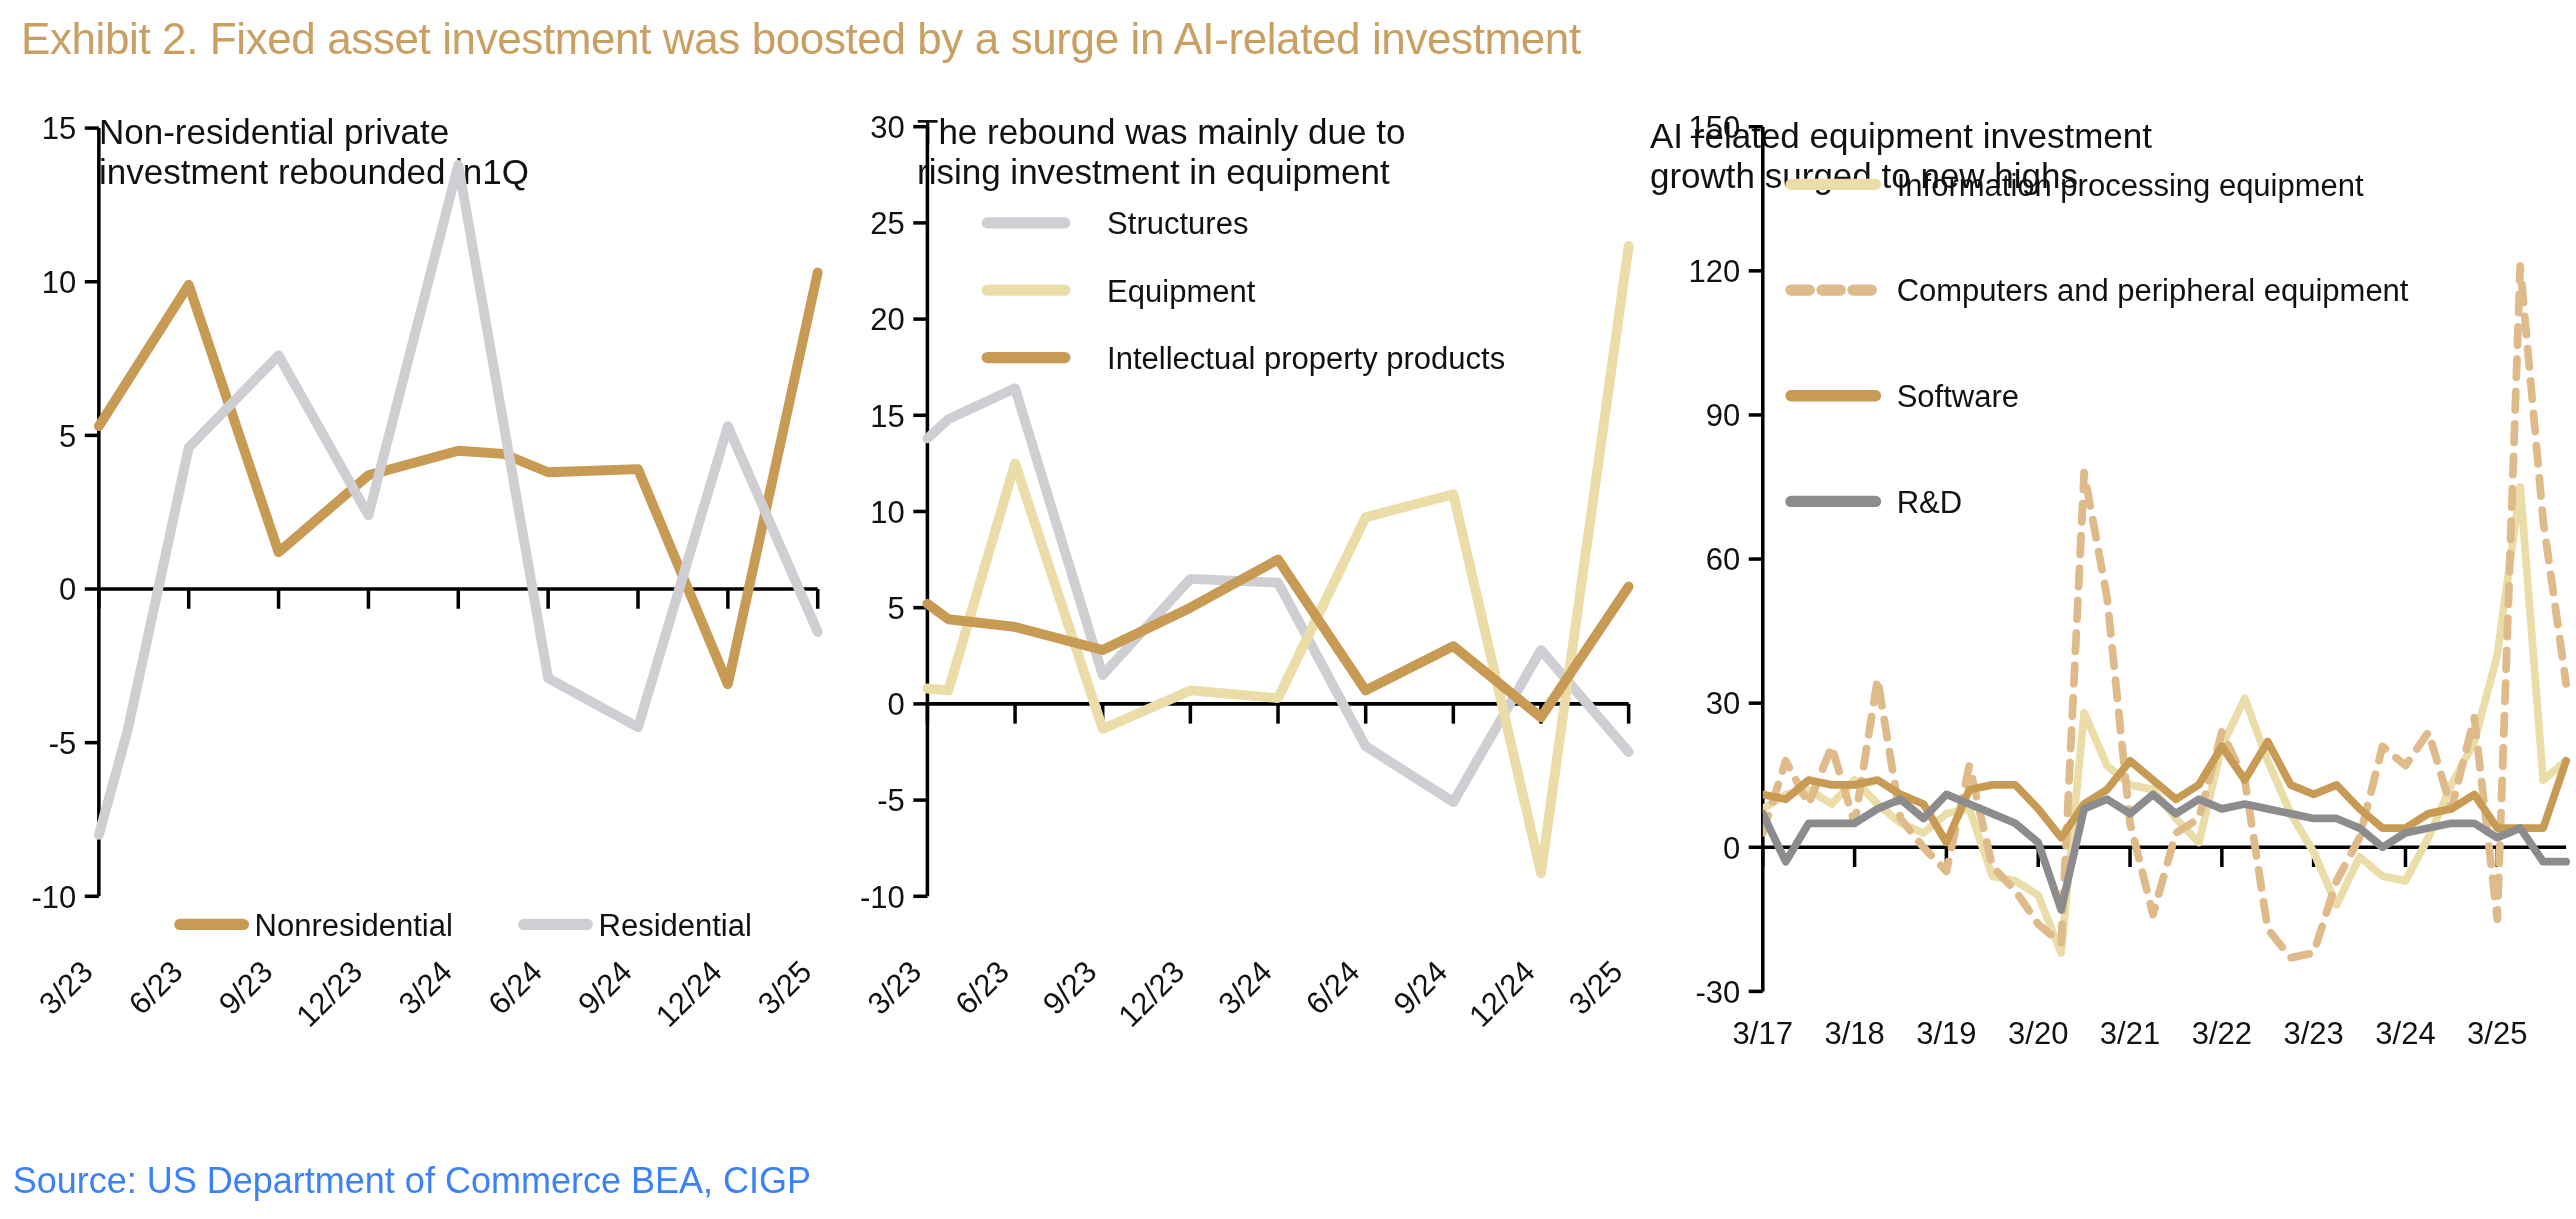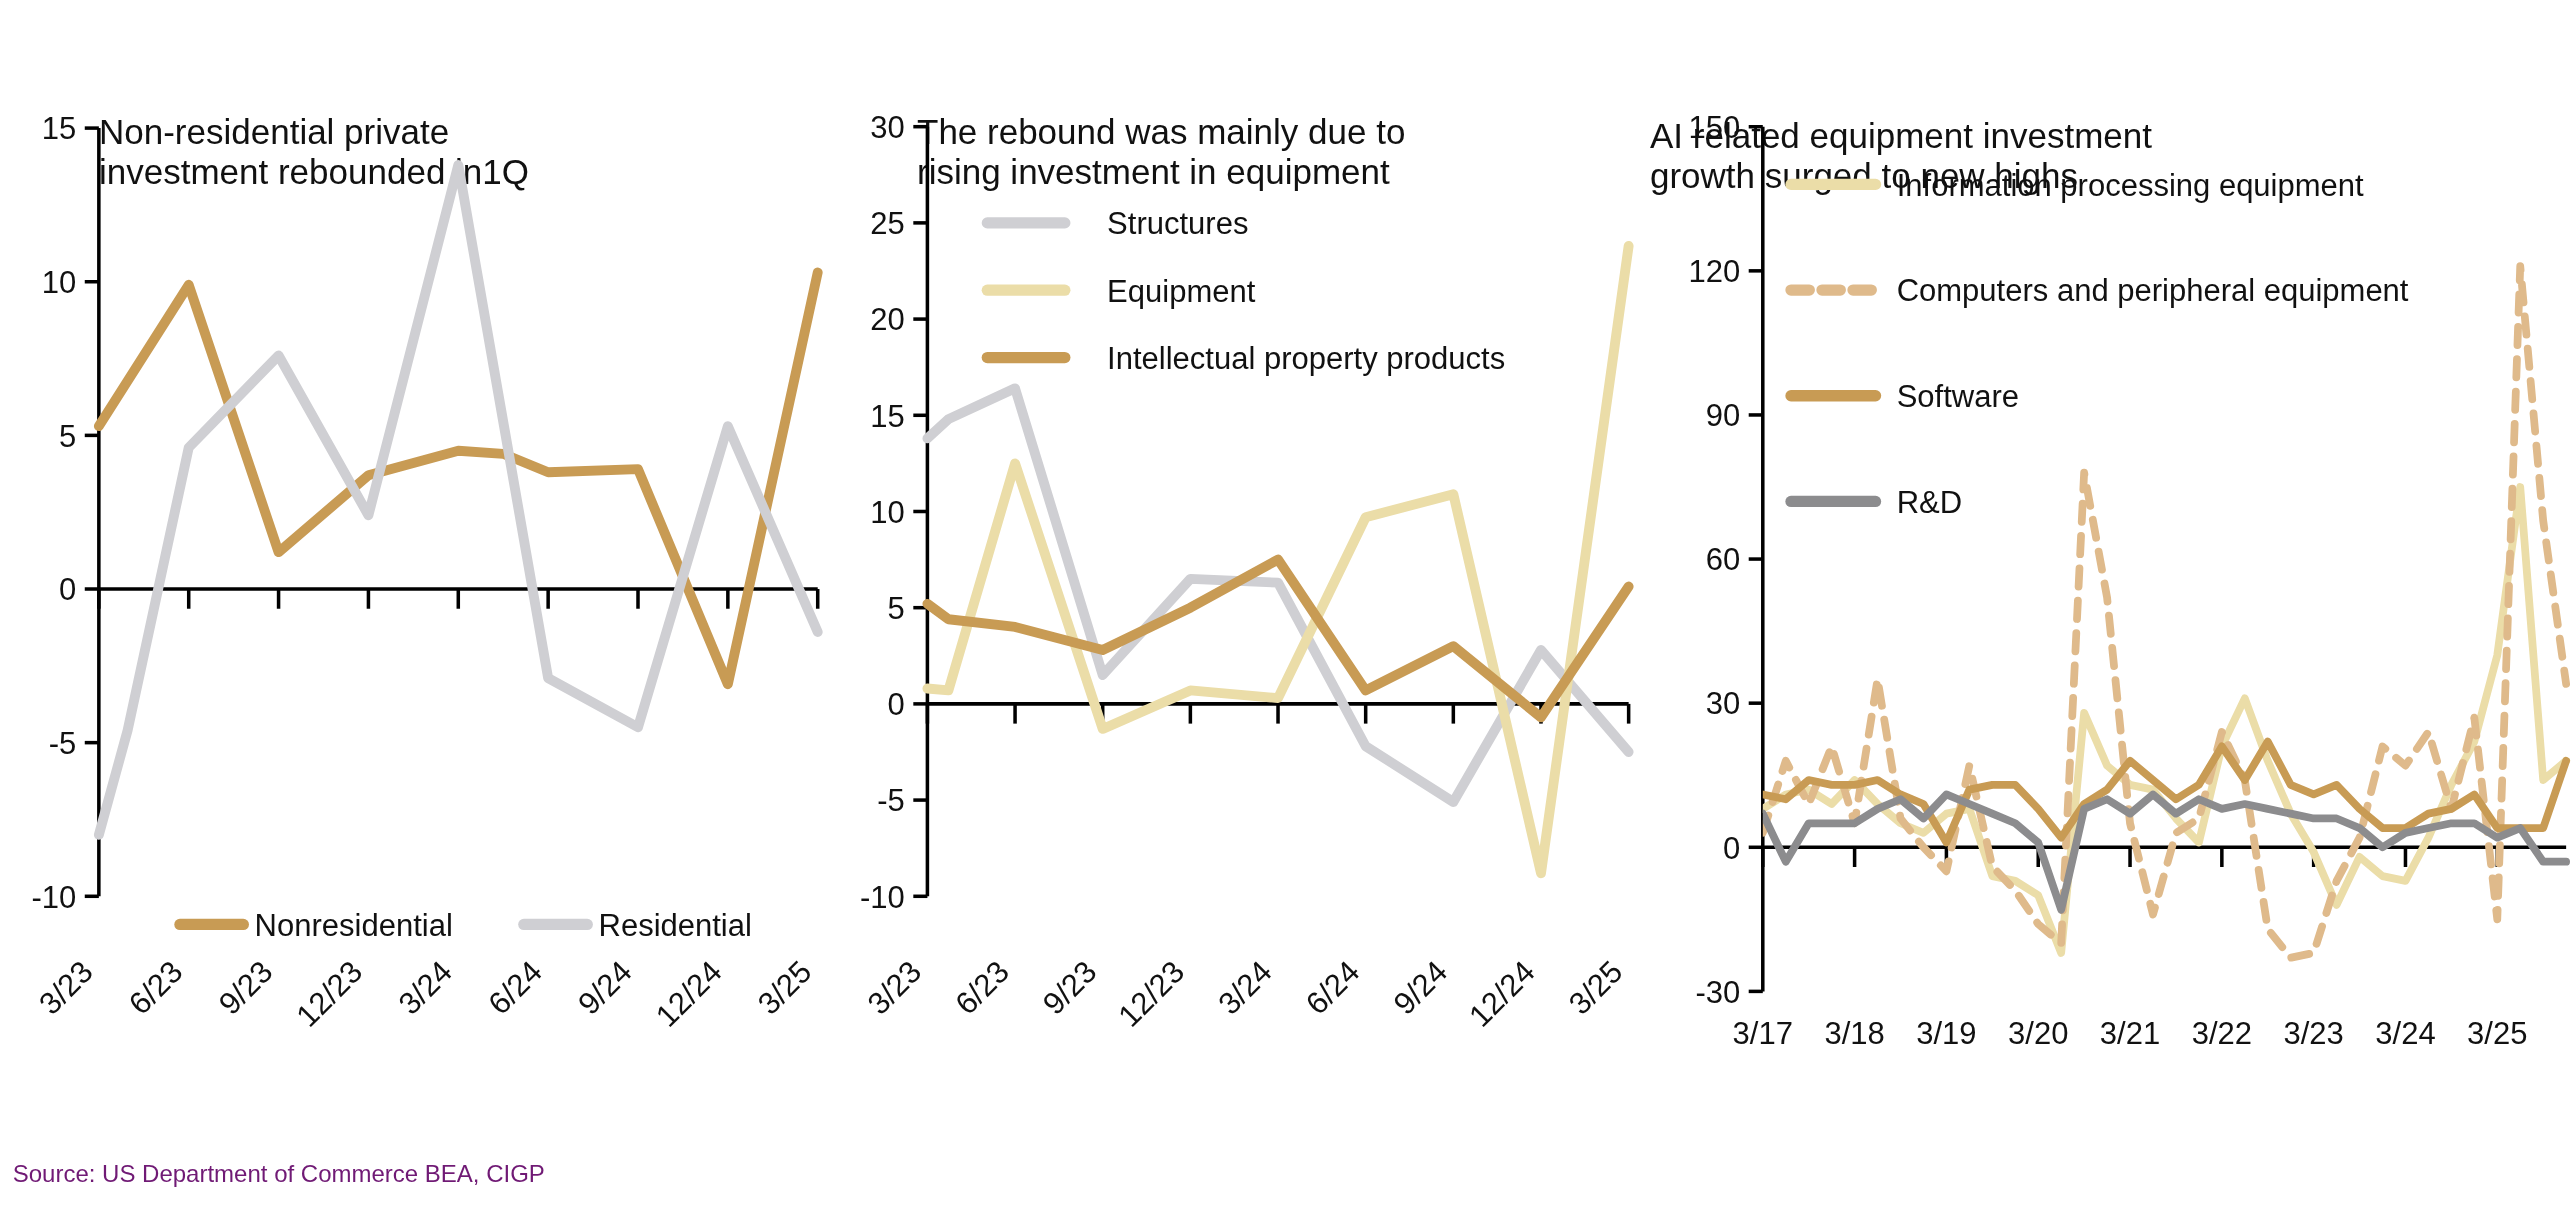--- a/index.html
+++ b/index.html
@@ -27,28 +27,29 @@
 
   .plotwrap{position:absolute;left:0;top:8px;width:100%;height:1036px;}
   svg.plot{position:absolute;left:0;top:0;overflow:visible;}
 
   .tick-label{font-family:"Liberation Sans",sans-serif;font-size:44px;fill:#111;}
   .xtick-label{font-family:"Liberation Sans",sans-serif;font-size:44px;fill:#111;}
   .legend-text{font-family:"Liberation Sans",sans-serif;font-size:44px;fill:#111;}
 
   #source-note{
     position:absolute;left:12.7px;top:1160px;
-    font-size:24px;color:#701a75;white-space:nowrap;
+    font-size:36px;color:#3b82f6;white-space:nowrap;
   }
 </style>
 </head>
 <body>
 
 <div class="page">
 
+  <div id="exhibit-title">Exhibit 2. Fixed asset investment was boosted by a surge in AI-related investment</div>
 
   <div class="panel" id="panel-1">
     <div class="panel-title" id="t1">Non-residential private
 investment rebounded in1Q</div>
     <div class="plotwrap">
       <svg class="plot" id="svg1" width="832" height="1036" viewBox="0 0 1180 1470">
           <line x1="140" y1="20" x2="140" y2="1110" stroke="#000" stroke-width="5"></line>
           <line x1="140" y1="674" x2="1160" y2="674" stroke="#000" stroke-width="5"></line>
           <line x1="120" y1="20" x2="140" y2="20" stroke="#000" stroke-width="5"></line>
           <text x="108" y="36" text-anchor="end" class="tick-label">15</text>

